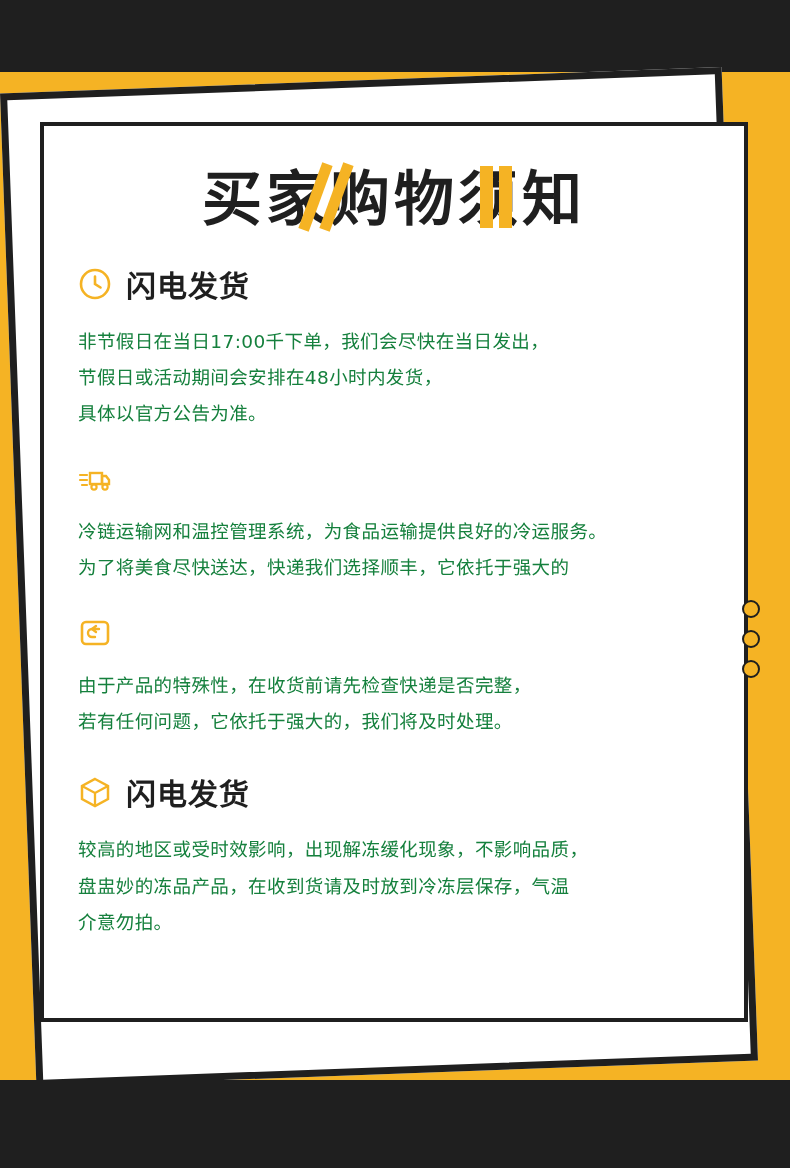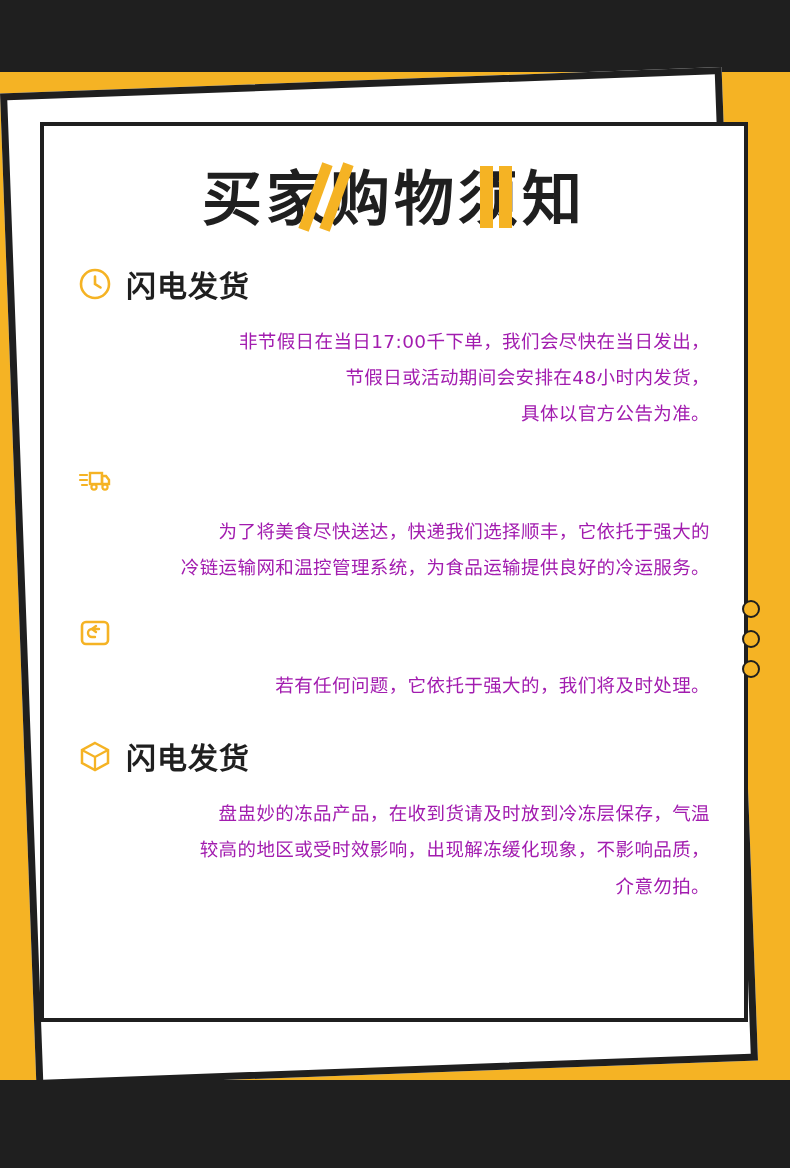--- a/index.html
+++ b/index.html
@@ -136,24 +136,23 @@
   .section-title {
     font-size: 30px;
     font-weight: bold;
     color: #1f1f1f;
     letter-spacing: 1px;
     font-family: "DejaVu Sans", "Liberation Sans", sans-serif;
   }
   .section-body {
     font-size: 18.5px;
     line-height: 1.95;
-    color: #a21caf;
+    color: #15803d;
     letter-spacing: 0.4px;
     font-family: "DejaVu Sans", "Liberation Sans", sans-serif;
-    text-align: right;
   }
   .section-body div { white-space: nowrap; }
 
   
   .side-dots {
     position: absolute;
     right: 30px;
     top: 600px;
     display: flex;
     flex-direction: column;
@@ -230,49 +229,50 @@
         <div class="section-head">
           <svg class="sec-icon" viewBox="0 0 34 34">
             <rect x="12" y="11" width="12" height="11" fill="none" stroke="#f5b324" stroke-width="2.4"></rect>
             <path d="M24 14 h4 l3 4 v4 h-7 z" fill="none" stroke="#f5b324" stroke-width="2.4"></path>
             <circle cx="16" cy="25" r="2.6" fill="none" stroke="#f5b324" stroke-width="2.2"></circle>
             <circle cx="27" cy="25" r="2.6" fill="none" stroke="#f5b324" stroke-width="2.2"></circle>
             <path d="M2 13 h7 M2 18 h7 M4 23 h5" stroke="#f5b324" stroke-width="2.2" stroke-linecap="round"></path>
           </svg>
         </div>
         <div class="section-body">
+          <div>冷链运输网和温控管理系统，为食品运输提供良好的冷运服务。</div>
           <div>为了将美食尽快送达，快递我们选择顺丰，它依托于强大的</div>
-          <div>冷链运输网和温控管理系统，为食品运输提供良好的冷运服务。</div>
         </div>
       </div>
 
       <div class="section">
         <div class="section-head">
           <svg class="sec-icon" viewBox="0 0 34 34">
             <rect x="4" y="6" width="26" height="22" rx="4" fill="none" stroke="#f5b324" stroke-width="2.6"></rect>
             <path d="M21 13 h-7 a4 4 0 0 0 0 8 h3" fill="none" stroke="#f5b324" stroke-width="2.4" stroke-linecap="round"></path>
             <path d="M18 10 l-4 3 l4 3" fill="none" stroke="#f5b324" stroke-width="2.4" stroke-linecap="round" stroke-linejoin="round"></path>
           </svg>
         </div>
         <div class="section-body">
+          <div>由于产品的特殊性，在收货前请先检查快递是否完整，</div>
           <div>若有任何问题，它依托于强大的，我们将及时处理。</div>
         </div>
       </div>
 
       <div class="section">
         <div class="section-head">
           <svg class="sec-icon" viewBox="0 0 34 34">
             <path d="M17 4 L30 11 L30 24 L17 31 L4 24 L4 11 Z" fill="none" stroke="#f5b324" stroke-width="2.5"></path>
             <path d="M4 11 L17 18 L30 11 M17 18 L17 31" fill="none" stroke="#f5b324" stroke-width="2.3"></path>
           </svg>
           <span class="section-title">闪电发货</span>
         </div>
         <div class="section-body">
+          <div>较高的地区或受时效影响，出现解冻缓化现象，不影响品质，</div>
           <div>盘盅妙的冻品产品，在收到货请及时放到冷冻层保存，气温</div>
-          <div>较高的地区或受时效影响，出现解冻缓化现象，不影响品质，</div>
           <div>介意勿拍。</div>
         </div>
       </div>
 
     </div>
   </div>
 
   <div class="side-dots">
     <span class="side-dot"></span>
     <span class="side-dot"></span>

